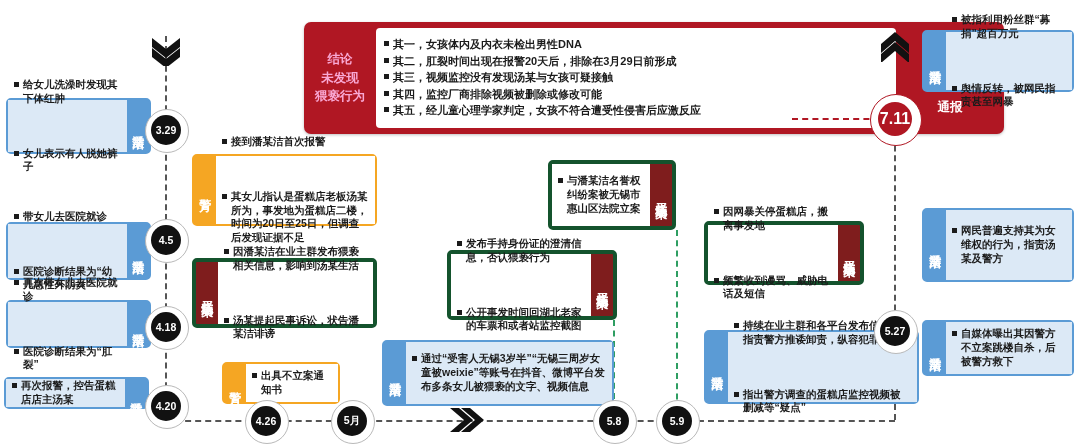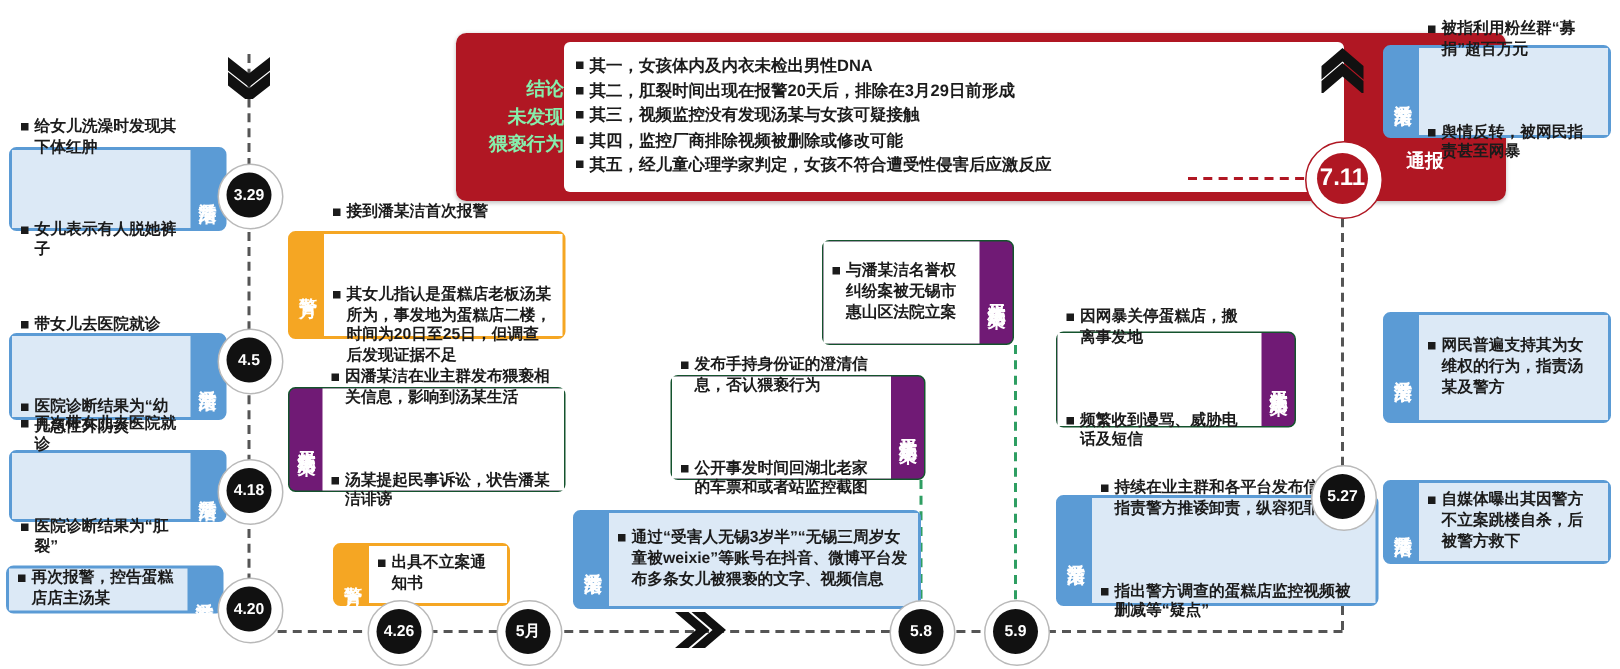--- a/index.html
+++ b/index.html
@@ -30,32 +30,32 @@
   
   .blue{background:#5b9bd5;border:2px solid #5b9bd5;border-radius:5px;}
   .blue .body{background:#dce9f6;}
   .blue .tab{background:transparent;color:#ffffff;}
 
   
   .orange{background:#f5a623;border:2px solid #f5a623;border-radius:5px;}
   .orange .body{background:#ffffff;}
 
   
-  .green{background:#701a75;border:1px solid #14532d;border-radius:5px;}
+  .green{background:#7f1d1d;border:4px solid #14532d;border-radius:5px;}
   .green .body{background:#ffffff;}
 
   
   #conclusion{
     position:absolute;left:304px;top:22px;width:700px;height:112px;
     background:#b01723;border-radius:7px;display:flex;align-items:stretch;
     box-shadow:0 1px 3px rgba(0,0,0,.25);
   }
   #conclusion .clabel{
-    flex:0 0 72px;display:flex;flex-direction:column;align-items:flex-end;justify-content:center;
-    color:#86efac;font-weight:700;font-size:12.5px;line-height:1.5;text-align:center;
+    flex:0 0 72px;display:flex;flex-direction:column;align-items:center;justify-content:center;
+    color:#f9a8d4;font-weight:700;font-size:12.5px;line-height:1.5;text-align:center;
   }
   #conclusion .cbody{
     flex:1 1 auto;background:#fff;border-radius:4px;margin:6px 0;
     padding:6px 8px;display:flex;flex-direction:column;justify-content:center;
   }
   #conclusion .cbody .li{font-size:11px;line-height:1.42;}
   #conclusion .cbody .li+.li{margin-top:1px;}
   #conclusion .cbadge{
     flex:0 0 108px;display:flex;flex-direction:column;align-items:center;justify-content:center;
     color:#fff;font-weight:700;font-size:12.5px;line-height:1.35;text-align:center;gap:6px;

